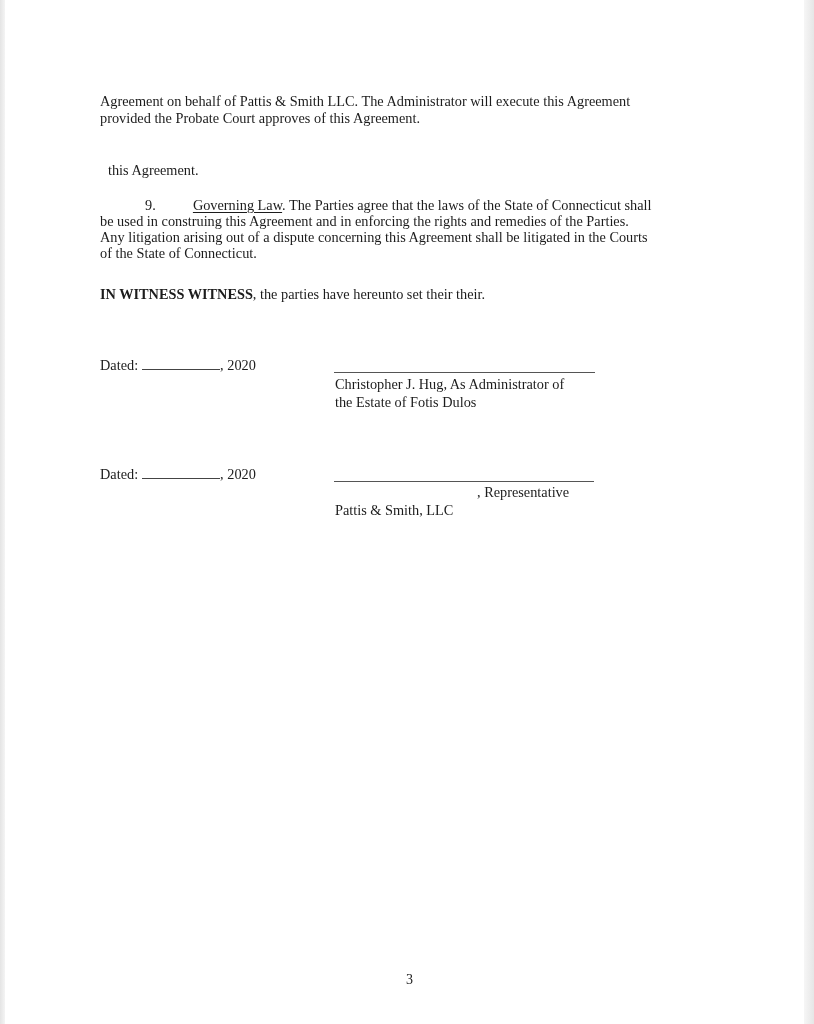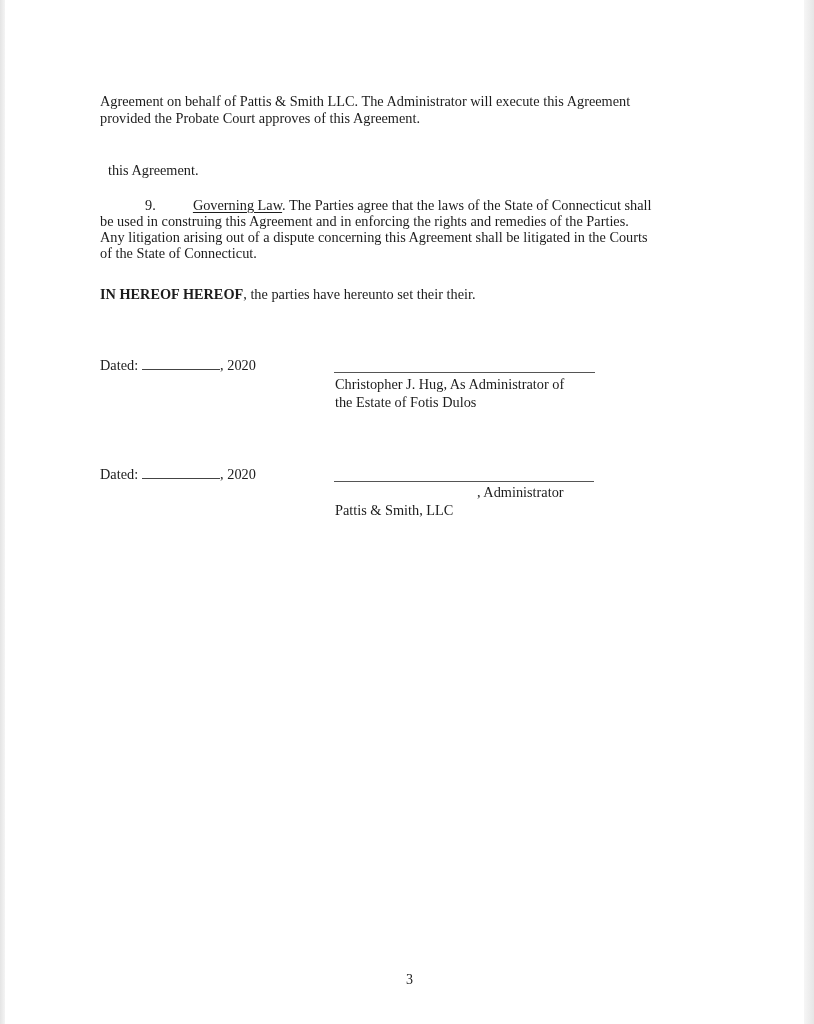--- a/index.html
+++ b/index.html
@@ -75,32 +75,32 @@
   <div class="line" style="left:140px; top:197px;">
     <span>9.</span>
     <span style="display:inline-block; width:30px;"></span>
     <span class="u">Governing Law</span><span>.  The Parties agree that the laws of the State of Connecticut shall</span>
   </div>
   <div class="line" style="left:95px; top:213px;">be used in construing this Agreement and in enforcing the rights and remedies of the Parties.</div>
   <div class="line" style="left:95px; top:229px;">Any litigation arising out of a dispute concerning this Agreement shall be litigated in the Courts</div>
   <div class="line" style="left:95px; top:245px;">of the State of Connecticut.</div>
 
   <div class="line" style="left:95px; top:286px;">
-    <span class="b">IN HEREOF HEREOF</span><span>, the parties have hereunto set their their.</span>
+    <span class="b">IN WITNESS WITNESS</span><span>, the parties have hereunto set their their.</span>
   </div>
 
   <div class="line" style="left:95px; top:357px;">
     <span>Dated:</span><span class="blank"></span><span>, 2020</span>
   </div>
   <div class="sigline" style="left:329px; top:372px; width:261px;"></div>
   <div class="line" style="left:330px; top:376px;">Christopher J. Hug, As Administrator of</div>
   <div class="line" style="left:330px; top:394px;">the Estate of Fotis Dulos</div>
 
   <div class="line" style="left:95px; top:466px;">
     <span>Dated:</span><span class="blank"></span><span>, 2020</span>
   </div>
   <div class="sigline" style="left:329px; top:481px; width:260px;"></div>
-  <div class="line" style="left:472px; top:484px;">, Administrator</div>
+  <div class="line" style="left:472px; top:484px;">, Representative</div>
   <div class="line" style="left:330px; top:502px;">Pattis &amp; Smith, LLC</div>
 
   <div class="page-number">3</div>
 </div>
 <div class="edge-right"></div>
 
 </body></html>

